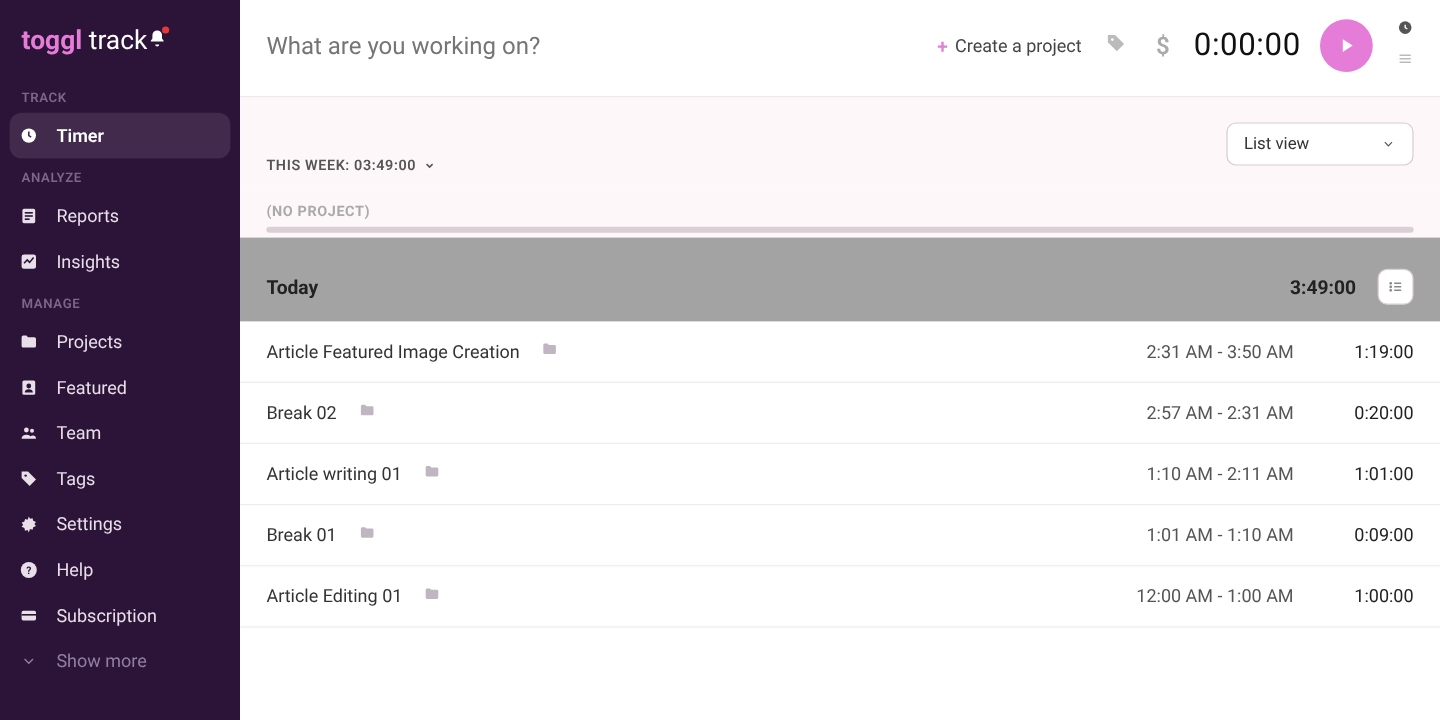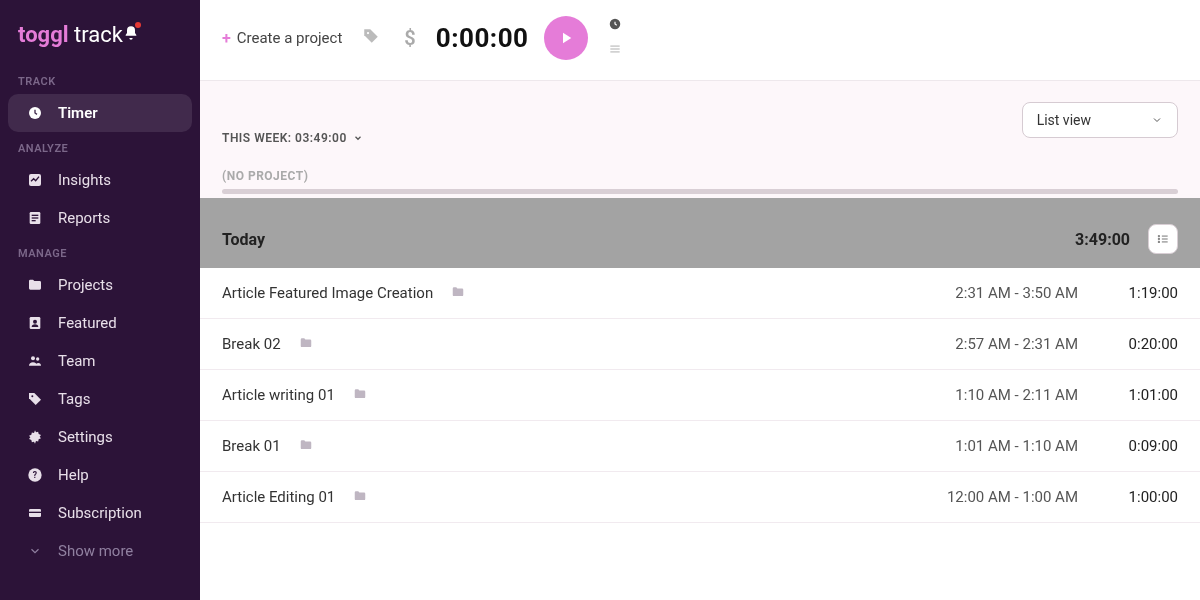--- a/index.html
+++ b/index.html
@@ -7,33 +7,33 @@
 
 
 .sidebar { width: 200px; background: #2C1338; color: #C5B8CC; display: flex; flex-direction: column; padding-top: 14px; flex-shrink: 0; height: 600px; }
 .logo { padding: 8px 18px 18px 18px; display: flex; align-items: center; justify-content: flex-start; }
 .logo-text { font-size: 22px; font-weight: 700; }
 .logo-text .tog { color: #E57CD8; }
 .logo-text .track { color: #fff; font-weight: 400; }
 .bell { color: #fff; font-size: 18px; position: relative; }
 .bell-dot { position: absolute; top: -2px; right: -2px; width: 6px; height: 6px; background: #e53935; border-radius: 50%; }
 .section-label { font-size: 11px; font-weight: 600; letter-spacing: 0.5px; color: #7b6789; padding: 10px 18px 6px 18px; }
-.nav-item { display: flex; align-items: center; gap: 14px; padding: 10px 18px; font-size: 15px; color: #E8DFE9; cursor: pointer; margin: 0 8px; border-radius: 10px; }
+.nav-item { display: flex; align-items: center; gap: 14px; padding: 10px 7px; font-size: 15px; color: #E8DFE9; cursor: pointer; margin: 0 8px; border-radius: 10px; }
 .nav-item.active { background: #412A4C; color: #fff; font-weight: 600; }
 .nav-item .icon { width: 18px; display: inline-flex; justify-content: center; font-size: 14px; }
 .show-more { color: #9080a0; }
 
 
 .main { flex: 1; display: flex; flex-direction: column; background: #fff; height: 600px; }
 .timer-bar { display: flex; align-items: center; padding: 16px 22px 20px 22px; border-bottom: 1px solid #eee8ec; gap: 16px; position: relative; }
 .work-input { flex: 1; font-size: 20px; color: #9a8aa3; border: none; outline: none; background: transparent; }
 .create-proj { display: flex; align-items: center; gap: 6px; color: #444; font-size: 15px; cursor: pointer; }
 .create-proj .plus { color: #E57CD8; font-size: 16px; font-weight: 600; }
 .toolbar-icon { color: #aaa; font-size: 18px; cursor: pointer; padding: 0 4px; }
-.timer-display { font-size: 26px; font-weight: 700; color: #111; letter-spacing: 0.5px; }
+.timer-display { font-size: 26px; font-weight: 400; color: #111; letter-spacing: 0.5px; }
 .play-btn { width: 44px; height: 44px; border-radius: 50%; background: #E57CD8; display: flex; align-items: center; justify-content: center; cursor: pointer; }
 .play-btn svg { fill: #fff; }
 .side-icons { position: absolute; right: 24px; top: 8px; display: flex; flex-direction: column; gap: 8px; align-items: center; color: #999; }
 .side-icons .ci { font-size: 14px; cursor: pointer; }
 
 
 .toolbar-row { display: flex; align-items: center; justify-content: space-between; padding: 14px 22px; background: #fdf7fa; }
 .week-label { font-size: 12px; font-weight: 600; letter-spacing: 0.5px; color: #555; display: flex; align-items: center; gap: 6px; margin-top: 36px; }
 .view-select { background: #fff; border: 1px solid #d6cbd2; border-radius: 8px; padding: 9px 14px; font-size: 14px; color: #333; display: flex; align-items: center; gap: 60px; cursor: pointer; }
 
@@ -81,37 +81,37 @@
           <path d="M12 7v5l3 2" stroke="#412A4C" stroke-width="2" fill="none"></path>
         </svg>
       </span>
     <span>Timer</span>
   </div>
 
   <div class="section-label">ANALYZE</div>
   <div class="nav-item">
     <span class="icon">
         <svg width="16" height="16" viewBox="0 0 24 24" fill="#E8DFE9">
-          <rect x="3" y="3" width="18" height="18" rx="3"></rect>
-          <path d="M6 14l4-4 3 3 5-6" stroke="#2C1338" stroke-width="2" fill="none"></path>
-        </svg>
-      </span>
-    <span>Insights</span>
-  </div>
-  <div class="nav-item">
-    <span class="icon">
-        <svg width="16" height="16" viewBox="0 0 24 24" fill="#E8DFE9">
           <rect x="4" y="3" width="16" height="18" rx="2"></rect>
           <rect x="7" y="7" width="10" height="2" fill="#2C1338"></rect>
           <rect x="7" y="11" width="10" height="2" fill="#2C1338"></rect>
           <rect x="7" y="15" width="6" height="2" fill="#2C1338"></rect>
         </svg>
       </span>
     <span>Reports</span>
   </div>
+  <div class="nav-item">
+    <span class="icon">
+        <svg width="16" height="16" viewBox="0 0 24 24" fill="#E8DFE9">
+          <rect x="3" y="3" width="18" height="18" rx="3"></rect>
+          <path d="M6 14l4-4 3 3 5-6" stroke="#2C1338" stroke-width="2" fill="none"></path>
+        </svg>
+      </span>
+    <span>Insights</span>
+  </div>
 
   <div class="section-label">MANAGE</div>
   <div class="nav-item">
     <span class="icon">
         <svg width="16" height="16" viewBox="0 0 24 24" fill="#E8DFE9">
           <path d="M3 6a2 2 0 012-2h4l2 2h8a2 2 0 012 2v9a2 2 0 01-2 2H5a2 2 0 01-2-2V6z"></path>
         </svg>
       </span>
     <span>Projects</span>
   </div>
@@ -176,20 +176,21 @@
         <svg width="14" height="14" viewBox="0 0 24 24" fill="none" stroke="#9080a0" stroke-width="2">
           <path d="M6 9l6 6 6-6"></path>
         </svg>
       </span>
     <span>Show more</span>
   </div>
 </div>
 
 <div class="main">
   <div class="timer-bar">
+    <input class="work-input" placeholder="What are you working on?" style="">
     <div class="create-proj">
       <span class="plus">+</span>
       <span>Create a project</span>
     </div>
     <span class="toolbar-icon"><svg width="18" height="18" viewBox="0 0 24 24" fill="#bbb">
           <path d="M3 3h8l10 10-8 8L3 11V3z"></path>
           <circle cx="8" cy="8" r="1.5" fill="#fff"></circle>
         </svg></span>
     <span class="toolbar-icon" style="font-weight:600;font-size:20px;">$</span>
     <span class="timer-display">0:00:00</span>

